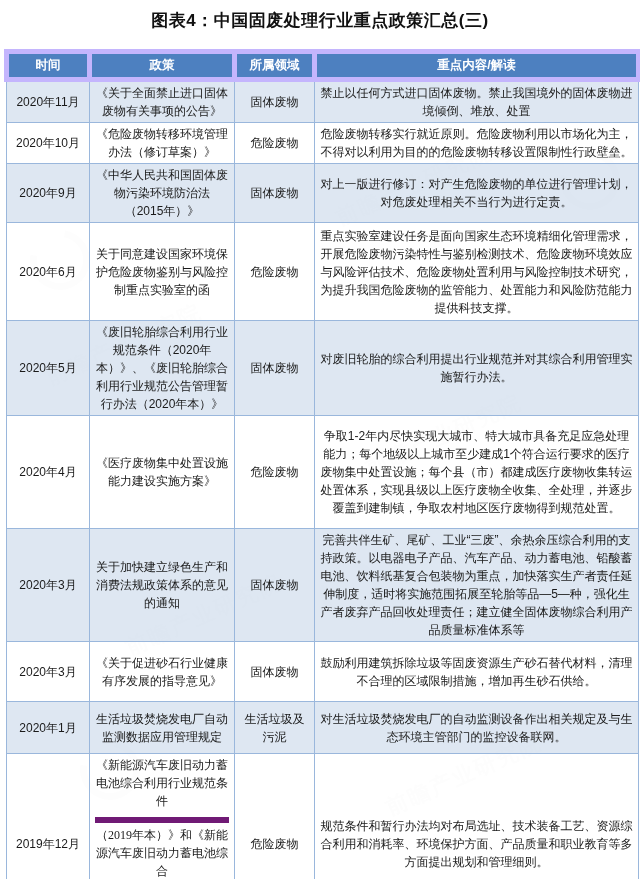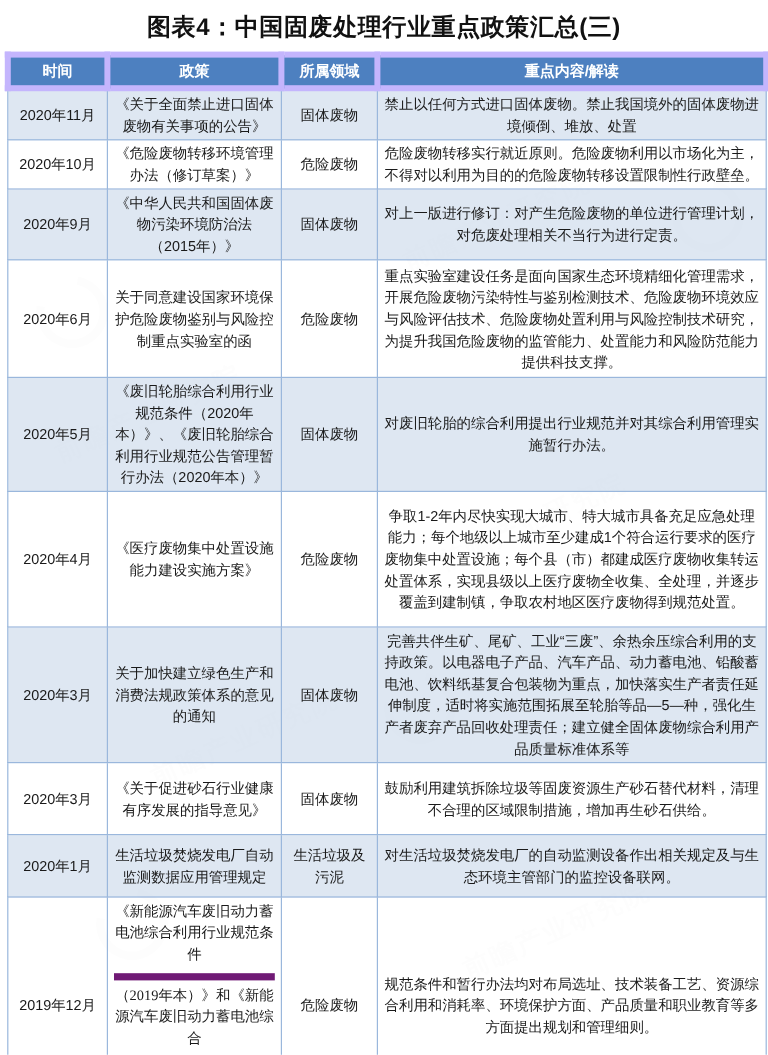--- a/index.html
+++ b/index.html
@@ -1,20 +1,20 @@
 <!DOCTYPE html>
 <html><head>
 <meta charset="utf-8">
 <style>
   html,body{margin:0;padding:0;background:#ffffff;}
   body{width:640px;height:879px;font-family:"Liberation Sans","DejaVu Sans",sans-serif;position:relative;overflow:hidden;}
   .page{position:relative;width:640px;height:879px;overflow:hidden;}
   .title{
-    text-align:center;font-size:20px;font-weight:bold;color:#111;
-    padding:9px 0 7px 0;letter-spacing:0.5px;
+    text-align:center;font-size:17px;font-weight:bold;color:#111;
+    padding:9px 0 17px 0;letter-spacing:0.5px;
   }
   table.policy{
     border-collapse:collapse;table-layout:fixed;
     width:632px;margin:0 4px;position:relative;z-index:2;
     border:1px solid #7ba2d0;border-top:2px solid #3c6ca8;
   }
   th{
     background:#4d80c0;color:#ffffff;font-weight:bold;font-size:12.5px;
     border:5px solid #c4b5fd;padding:3px 2px;
   }

